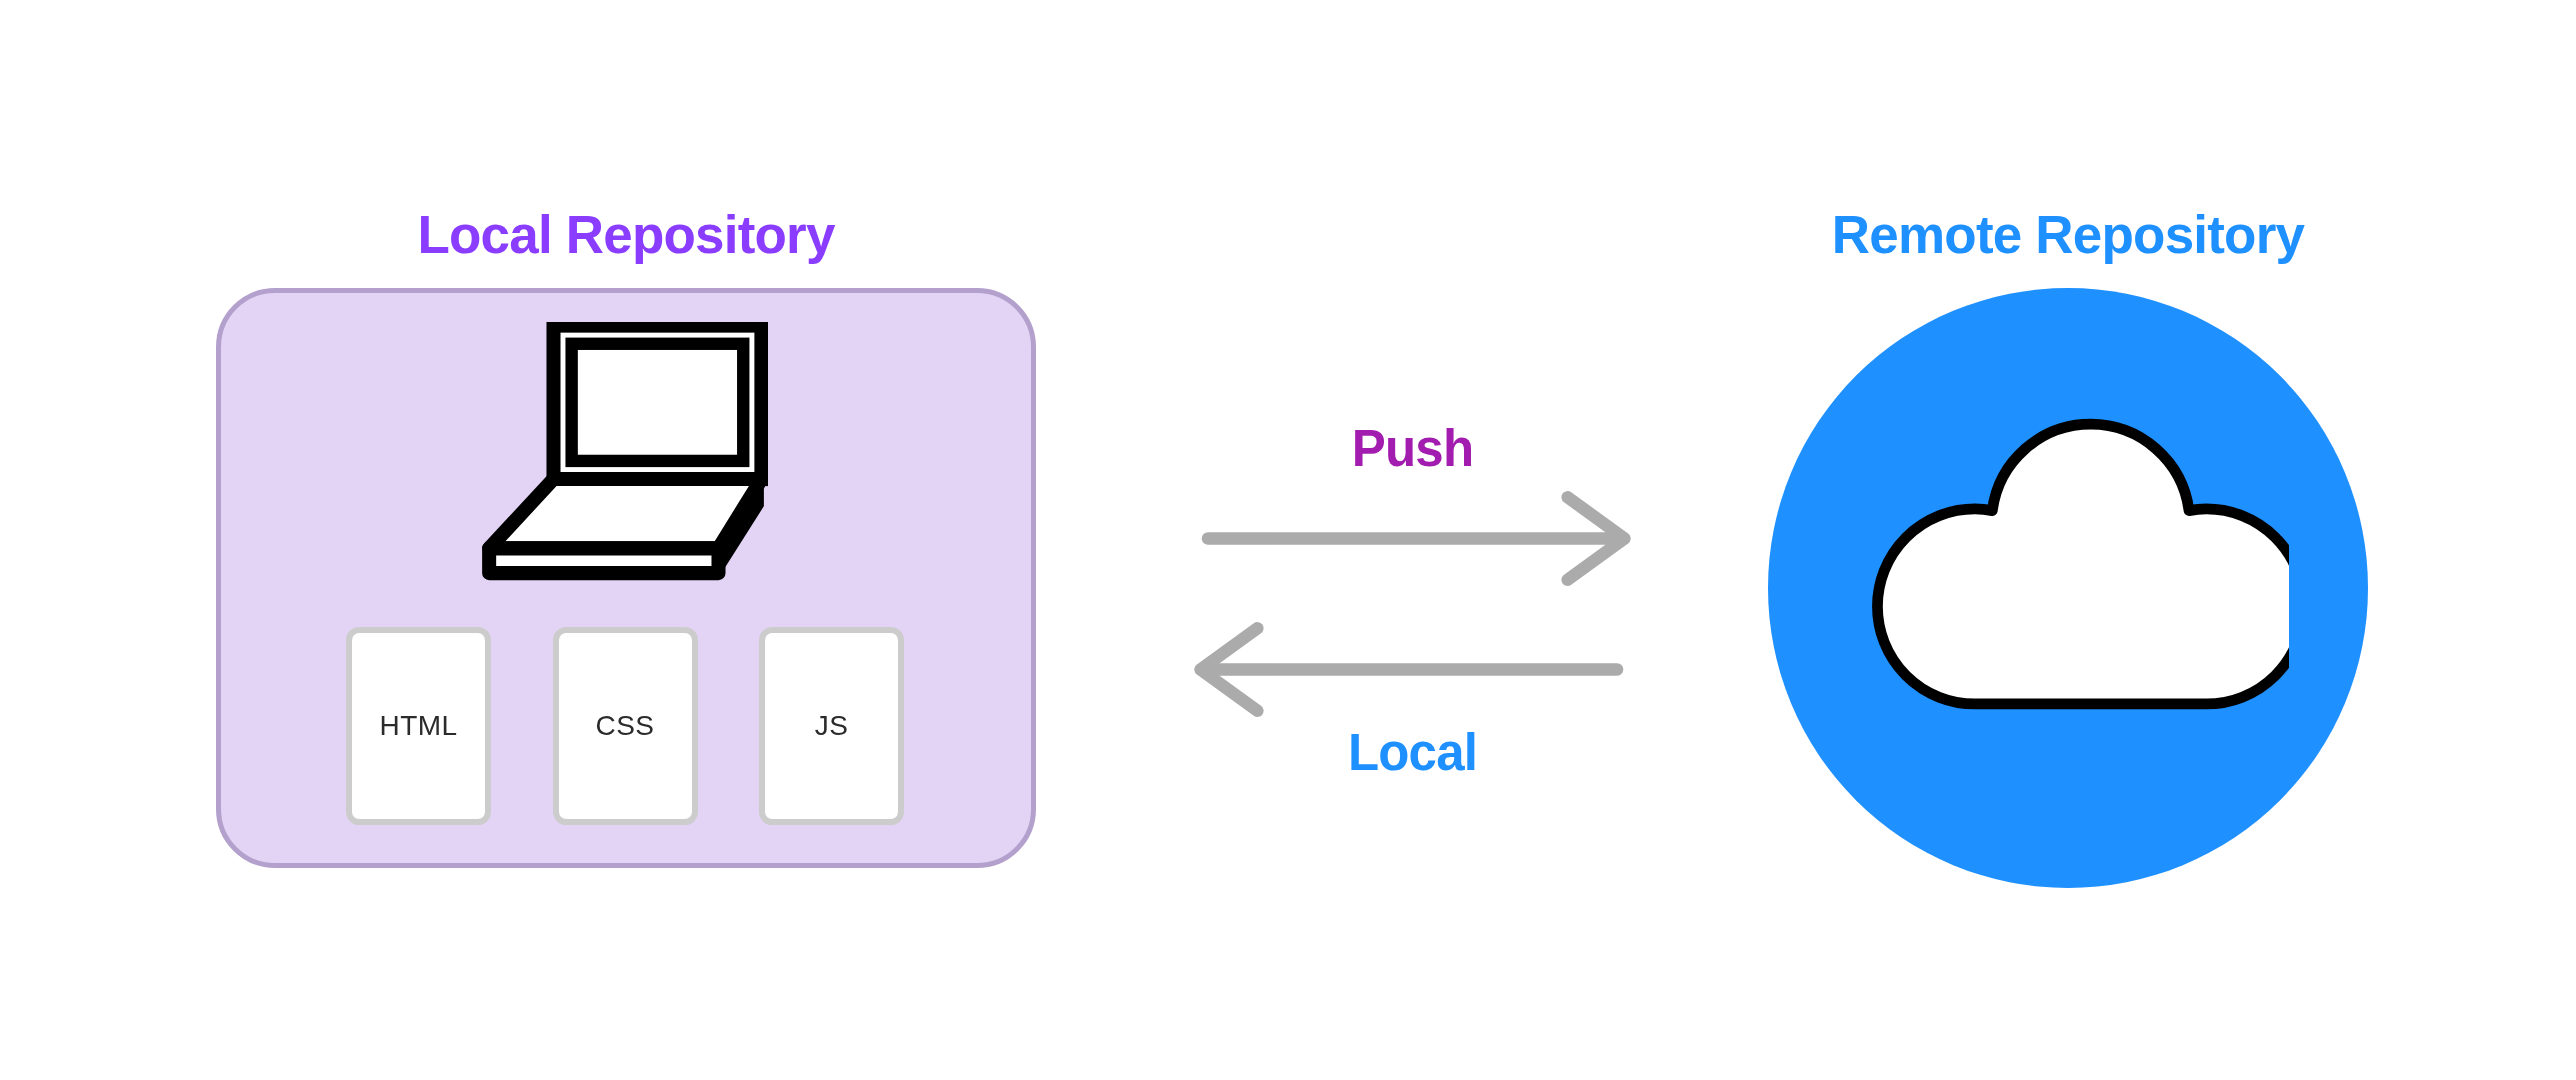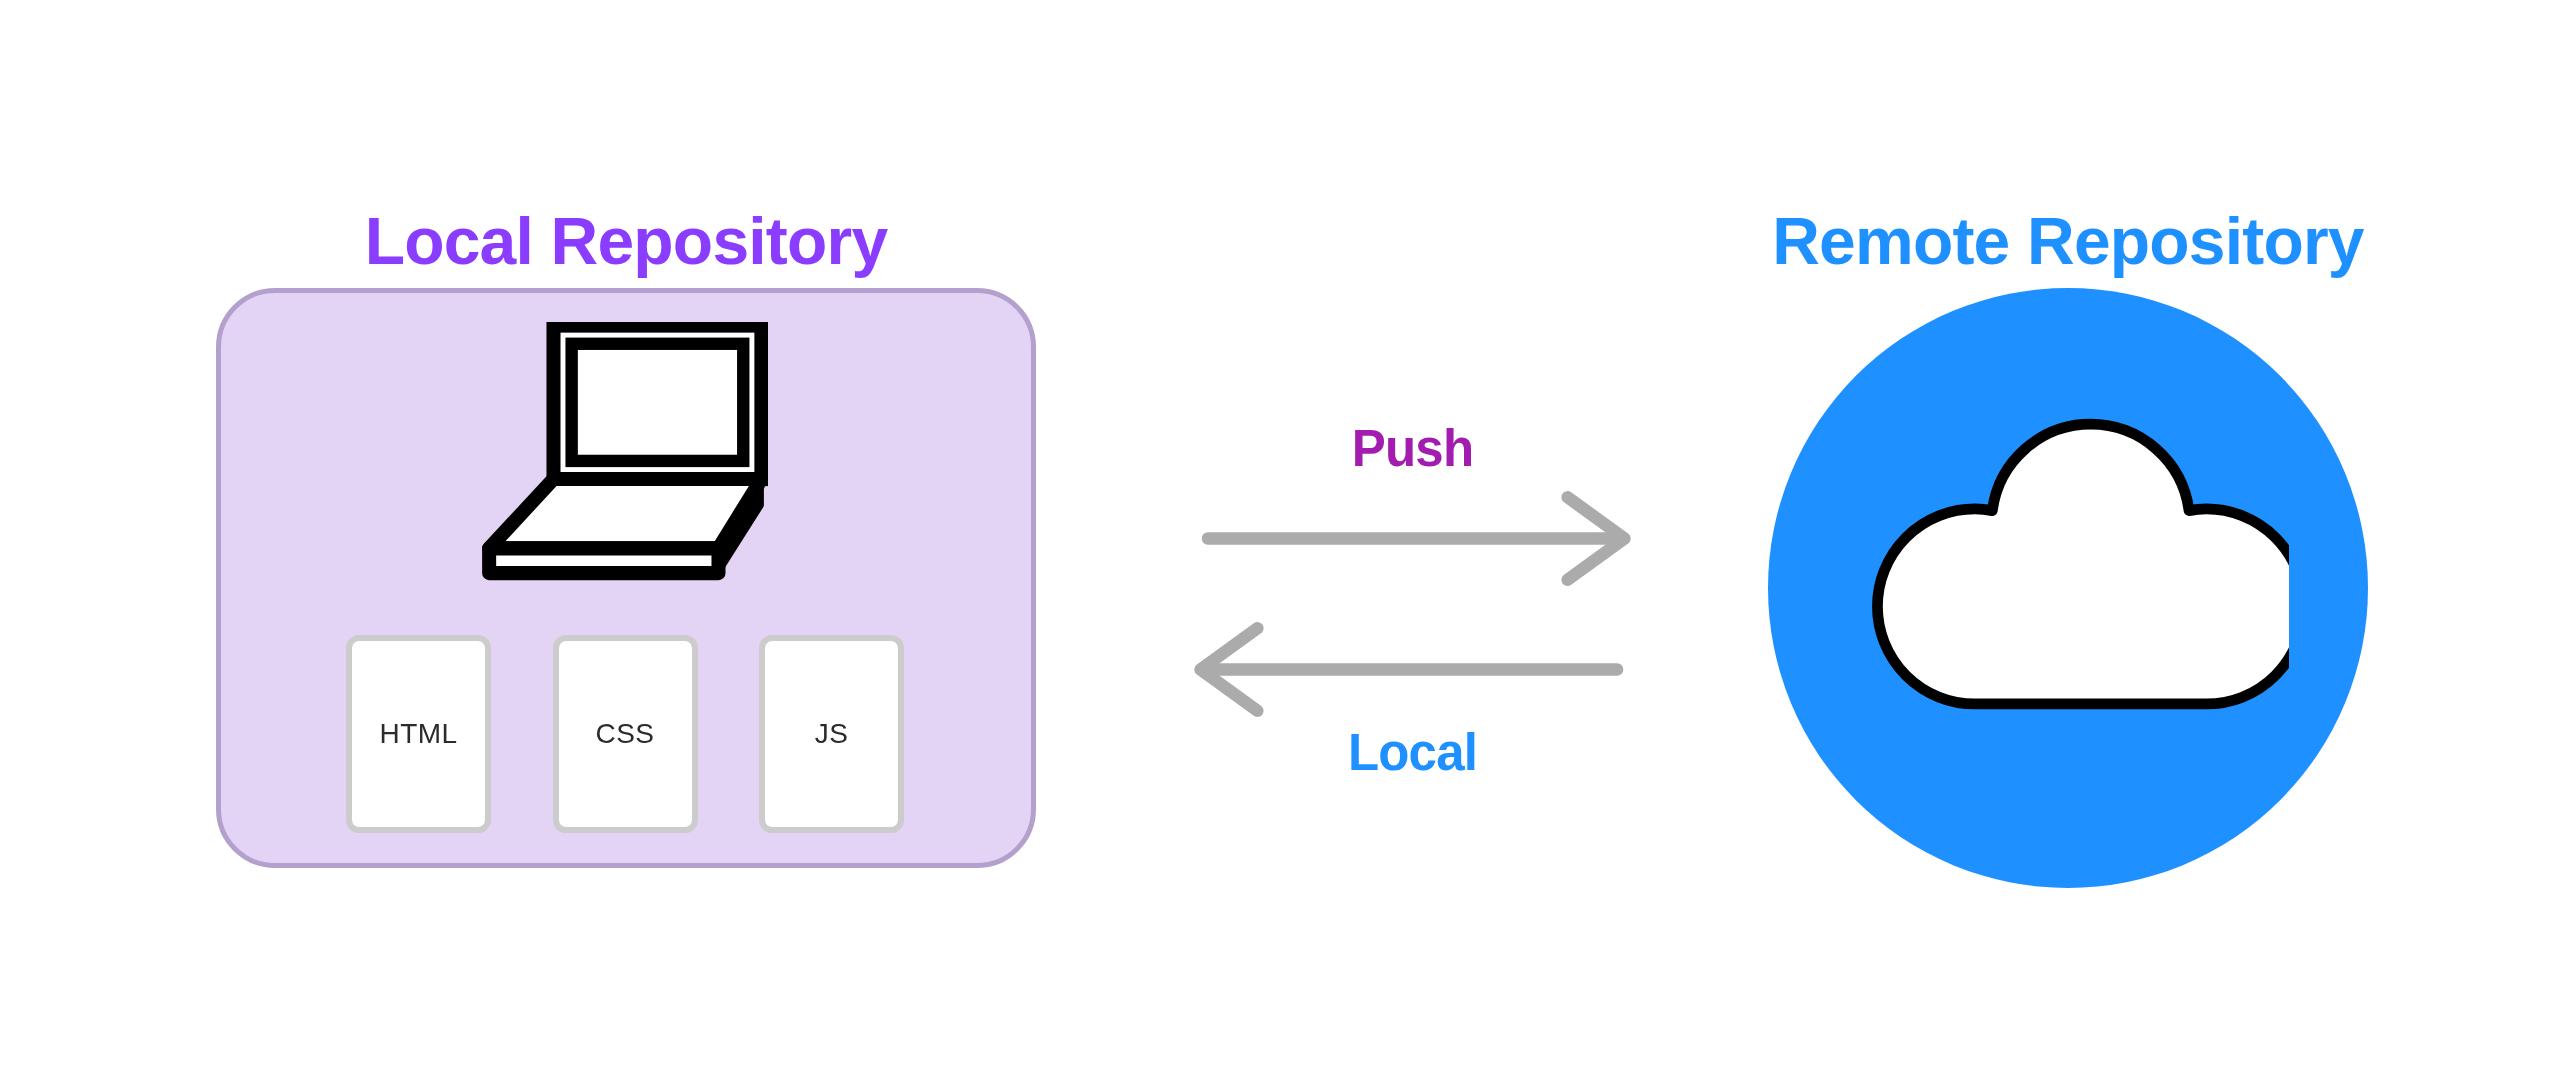--- a/index.html
+++ b/index.html
@@ -17,21 +17,21 @@
     position: relative;
     width: 2576px;
     height: 1081px;
     background: #ffffff;
   }
 
   
   .title {
     position: absolute;
     font-weight: bold;
-    font-size: 66px;
+    font-size: 53px;
     line-height: 1;
     letter-spacing: -0.8px;
     white-space: nowrap;
     text-align: center;
   }
   #local-title {
     left: 216px;
     width: 820px;
     top: 208px;
     color: #8B3DFF;
@@ -167,21 +167,21 @@
         <rect x="122" y="26" width="208" height="142" fill="#FFFFFF" stroke="#000000" stroke-width="15"></rect>
 
         <path d="M 100 190 L 352 190 L 300 274 L 22 274 Z" fill="#FFFFFF" stroke="#000000" stroke-width="17" stroke-linejoin="round"></path>
 
         <path d="M 22 274 L 300 274 L 300 304 L 22 304 Z" fill="#FFFFFF" stroke="#000000" stroke-width="17" stroke-linejoin="round"></path>
 
         <path d="M 352 190 L 352 222 L 300 304 L 300 274 Z" fill="#000000" stroke="#000000" stroke-width="6" stroke-linejoin="round"></path>
       </svg>
     </div>
 
-    <div id="file-cards" style="left:125px; top:342px; position:absolute;">
+    <div id="file-cards" style="left:125px; top:334px; position:absolute;">
       <div class="file-card">
         <span class="file-card-label">HTML</span>
       </div>
       <div class="file-card">
         <span class="file-card-label">CSS</span>
       </div>
       <div class="file-card">
         <span class="file-card-label">JS</span>
       </div>
     </div>

